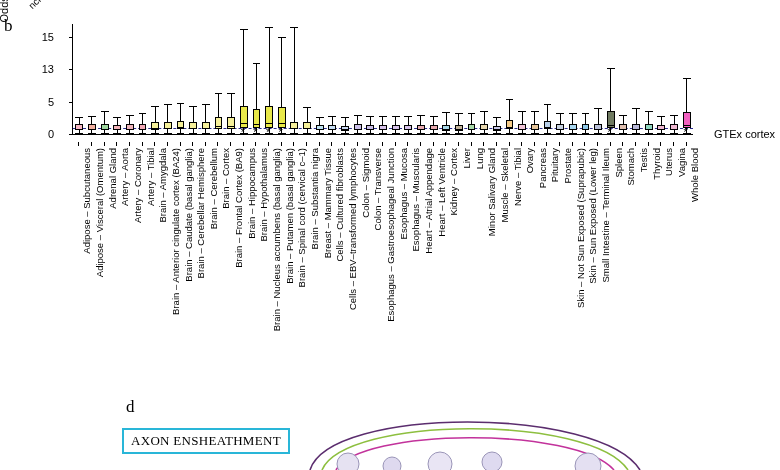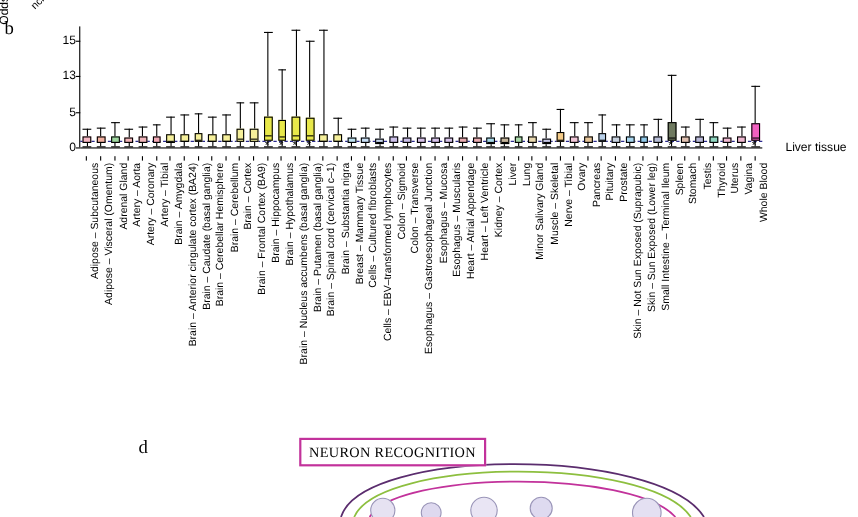--- a/index.html
+++ b/index.html
@@ -24,21 +24,21 @@
     border-left:1px solid #000;
   }
   .axis-line{position:absolute;background:#000;}
   #y-axis-label{
     position:absolute;left:-2px;top:40px;width:90px;
     transform:rotate(-90deg);transform-origin:0 0;
     font-size:11px;font-family:"Liberation Sans",sans-serif;
     text-align:center;
   }
   .ytick{
-    position:absolute;right:100%;margin-right:4px;
+    position:absolute;right:100%;margin-right:19px;
     font-size:11px;font-family:"Liberation Sans",sans-serif;
     transform:translateY(-50%);white-space:nowrap;
   }
   .ytick-mark{
     position:absolute;right:100%;width:4px;height:1px;background:#000;
   }
   #dashed{
     position:absolute;left:0;width:100%;border-top:1px dashed #2b2b8f;height:0;
   }
   .box-col{
@@ -746,32 +746,32 @@
         <div class="tick-bottom" style="top: 2px;"></div>
         <div class="cat-label" style="top: 8px;">Vagina</div>
       </div>
       <div style="position: absolute; left: 607.347px; width: 12.6531px; top: 0px; height: 100%;">
         <div class="star" style="top: -14px;">*</div>
         <div class="tick-bottom" style="top: 2px;"></div>
         <div class="cat-label" style="top: 8px;">Whole Blood</div>
       </div>
     </div>
 
-  <div id="x-axis-title">Liver tissue</div>
+  <div id="x-axis-title">GTEx cortex</div>
 </div>
 
 <div class="panel-label" id="panel-d-label">d</div>
 
 <div id="panel-d">
 
   <svg width="780" height="82" style="position:absolute;left:0;top:0;">
     <path d="M310 82 C 330 18, 600 18, 640 82" stroke="#5b2d6e" stroke-width="1.6" fill="none"></path>
     <path d="M322 82 C 345 28, 590 26, 628 82" stroke="#8dbf3f" stroke-width="1.6" fill="none"></path>
     <path d="M336 82 C 360 40, 575 38, 614 82" stroke="#c2329b" stroke-width="1.6" fill="none"></path>
     <circle cx="348" cy="76" r="11" fill="#e6e2f2" stroke="#9a95b8" stroke-width="1"></circle>
     <circle cx="392" cy="78" r="9" fill="#ded9ef" stroke="#9a95b8" stroke-width="1"></circle>
     <circle cx="440" cy="76" r="12" fill="#e9e5f4" stroke="#9a95b8" stroke-width="1"></circle>
     <circle cx="492" cy="74" r="10" fill="#dedaf0" stroke="#9a95b8" stroke-width="1"></circle>
     <circle cx="588" cy="78" r="13" fill="#e4e0f2" stroke="#9a95b8" stroke-width="1"></circle>
   </svg>
 
-  <div class="go-box" id="go-neuron-recognition">NEURON RECOGNITION</div>
+  <div class="go-box" id="go-axon-ensheathment">AXON ENSHEATHMENT</div>
 </div>
 
 </body></html>

